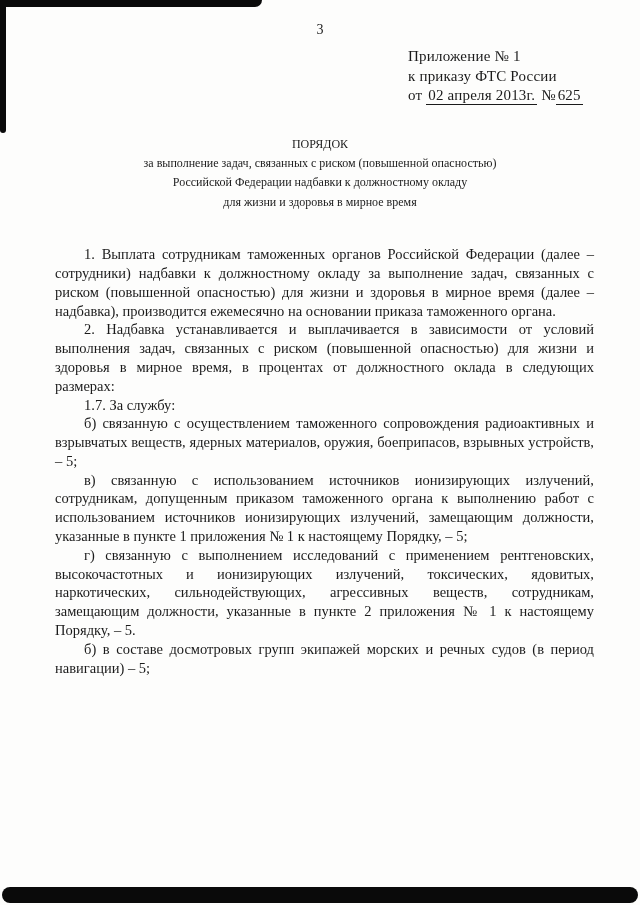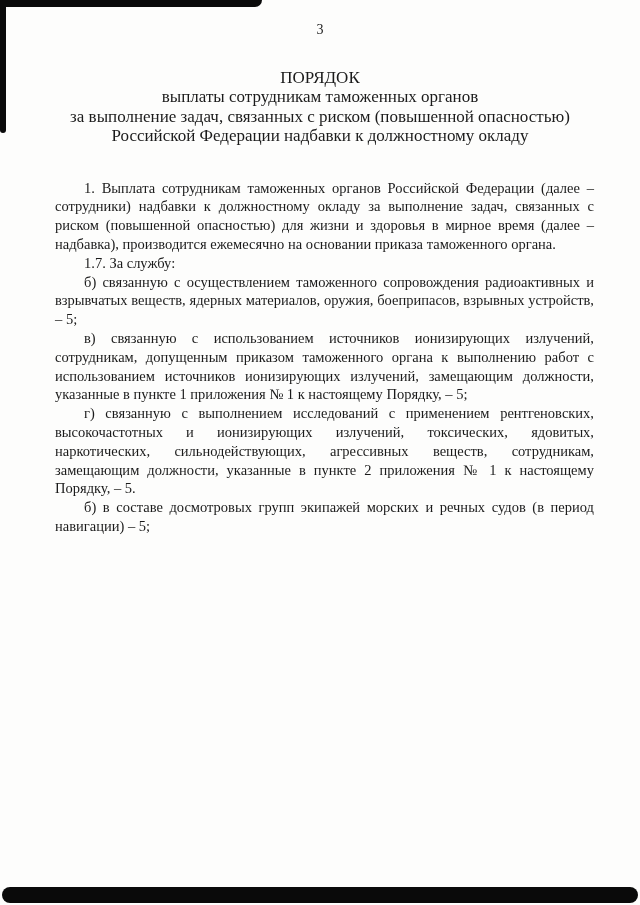--- a/index.html
+++ b/index.html
@@ -51,21 +51,21 @@
     white-space: nowrap;
   }
   .annex .u {
     border-bottom: 1.3px solid #1b1b1b;
     padding: 0 2px 1px 2px;
   }
 
   .title {
     margin: 29px 40px 0 40px;
     text-align: center;
-    font-size: 17px;
+    font-size: 12px;
     line-height: 19.4px;
   }
 
   .body-block {
     margin: 33px 46px 16px 55px;
     font-size: 14.5px;
     line-height: 18.8px;
     text-align: justify;
   }
   .para {
@@ -77,37 +77,43 @@
 <body>
 
 <div class="page">
 
   <div class="scan-top"></div>
   <div class="scan-left"></div>
   <div class="scan-bottom"></div>
 
   <div class="page-number">3</div>
 
+  <div class="annex">
+    <div>Приложение № 1</div>
+    <div>к приказу ФТС России</div>
+    <div><span>от</span> <span class="u">02 апреля 2013г.</span> <span>№</span><span class="u">625</span></div>
+  </div>
 
   <div class="title">
 
       <div class="title-line">ПОРЯДОК</div>
 
-      <div class="title-line">выплаты сотрудникам таможенных органов</div>
 
       <div class="title-line">за выполнение задач, связанных с риском (повышенной опасностью)</div>
 
       <div class="title-line">Российской Федерации надбавки к должностному окладу</div>
 
+      <div class="title-line">для жизни и здоровья в мирное время</div>
     </div>
 
   <div class="body-block">
 
       <p class="para">1. Выплата сотрудникам таможенных органов Российской Федерации (далее – сотрудники) надбавки к должностному окладу за выполнение задач, связанных с риском (повышенной опасностью) для жизни и здоровья в мирное время (далее – надбавка), производится ежемесячно на основании приказа таможенного органа.</p>
 
+      <p class="para">2. Надбавка устанавливается и выплачивается в зависимости от условий выполнения задач, связанных с риском (повышенной опасностью) для жизни и здоровья в мирное время, в процентах от должностного оклада в следующих размерах:</p>
 
       <p class="para">1.7. За службу:</p>
 
 
       <p class="para">б) связанную с осуществлением таможенного сопровождения радиоактивных и взрывчатых веществ, ядерных материалов, оружия, боеприпасов, взрывных устройств, – 5;</p>
 
       <p class="para">в) связанную с использованием источников ионизирующих излучений, сотрудникам, допущенным приказом таможенного органа к выполнению работ с использованием источников ионизирующих излучений, замещающим должности, указанные в пункте 1 приложения № 1 к настоящему Порядку, – 5;</p>
 
       <p class="para">г) связанную с выполнением исследований с применением рентгеновских, высокочастотных и ионизирующих излучений, токсических, ядовитых, наркотических, сильнодействующих, агрессивных веществ, сотрудникам, замещающим должности, указанные в пункте 2 приложения № 1 к настоящему Порядку, – 5.</p>
 

